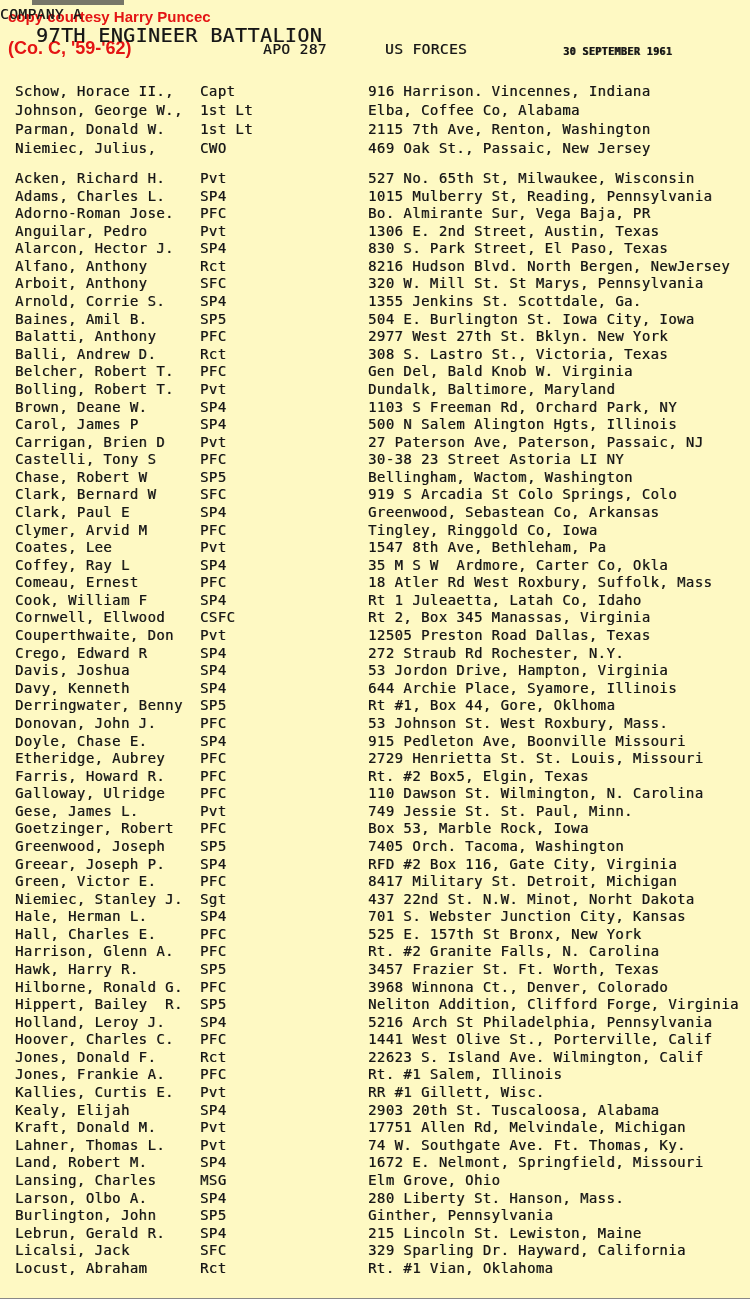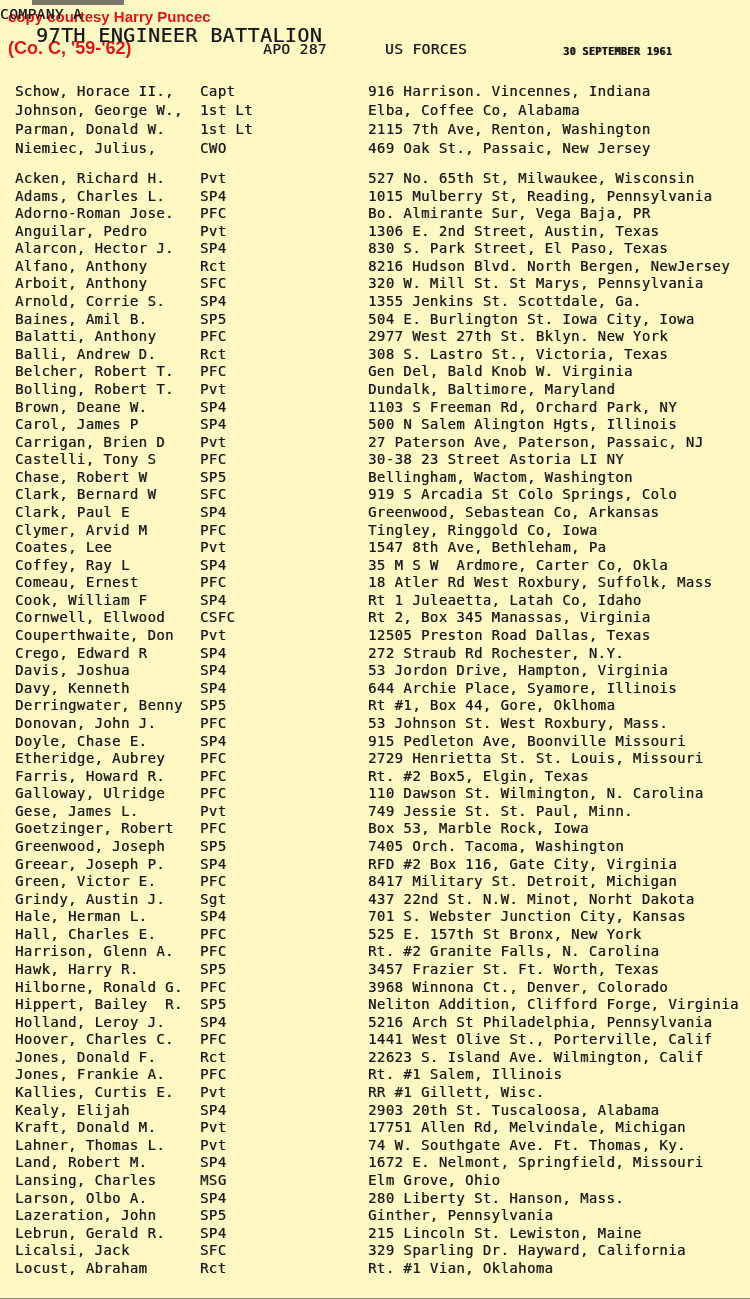--- a/index.html
+++ b/index.html
@@ -330,21 +330,21 @@
       <span class="col-addr">RFD #2 Box 116, Gate City, Virginia</span>
     </div>
 
     <div class="row type">
       <span class="col-name">Green, Victor E.</span>
       <span class="col-rank">PFC</span>
       <span class="col-addr">8417 Military St. Detroit, Michigan</span>
     </div>
 
     <div class="row type">
-      <span class="col-name">Grindy, Austin J.</span>
+      <span class="col-name">Niemiec, Stanley J.</span>
       <span class="col-rank">Sgt</span>
       <span class="col-addr">437 22nd St. N.W. Minot, Norht Dakota</span>
     </div>
 
     <div class="row type">
       <span class="col-name">Hale, Herman L.</span>
       <span class="col-rank">SP4</span>
       <span class="col-addr">701 S. Webster Junction City, Kansas</span>
     </div>
 
@@ -438,21 +438,21 @@
       <span class="col-addr">Elm Grove, Ohio</span>
     </div>
 
     <div class="row type">
       <span class="col-name">Larson, Olbo A.</span>
       <span class="col-rank">SP4</span>
       <span class="col-addr">280 Liberty St. Hanson, Mass.</span>
     </div>
 
     <div class="row type">
-      <span class="col-name">Lazeration, John</span>
+      <span class="col-name">Burlington, John</span>
       <span class="col-rank">SP5</span>
       <span class="col-addr">Ginther, Pennsylvania</span>
     </div>
 
     <div class="row type">
       <span class="col-name">Lebrun, Gerald R.</span>
       <span class="col-rank">SP4</span>
       <span class="col-addr">215 Lincoln St. Lewiston, Maine</span>
     </div>
 

